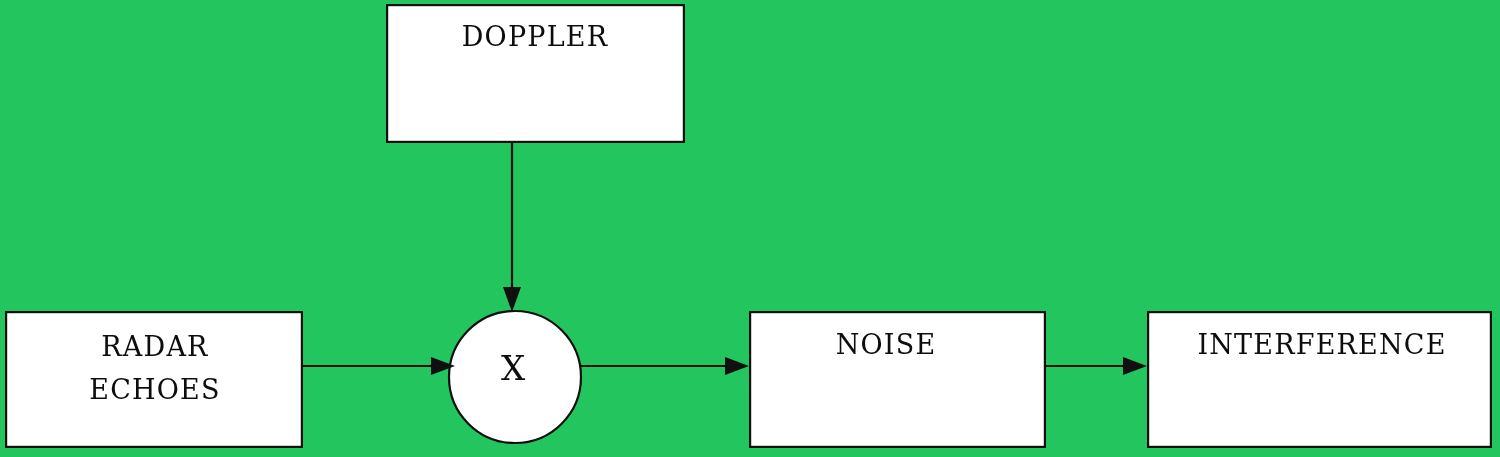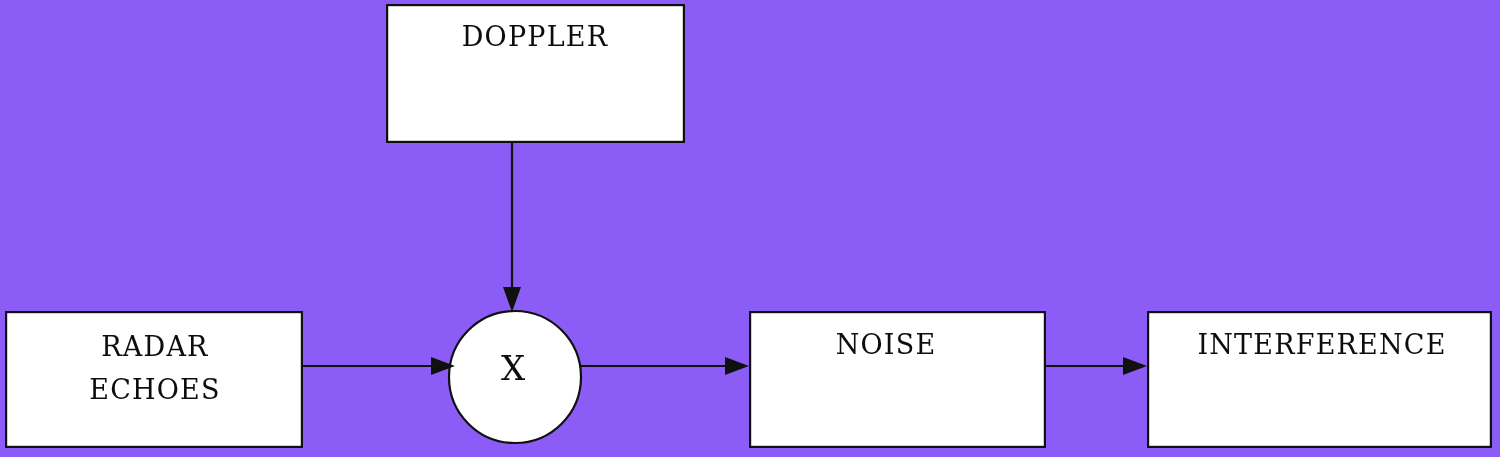--- a/index.html
+++ b/index.html
@@ -4,21 +4,21 @@
 <style>
   html, body {
     margin: 0;
     padding: 0;
     background: #ffffff;
   }
   #canvas {
     position: relative;
     width: 1500px;
     height: 457px;
-    background: #8b5cf6;
+    background: #22c55e;
     overflow: hidden;
     font-family: "DejaVu Serif", "Liberation Serif", serif;
   }
   #diagram-svg {
     position: absolute;
     left: 0;
     top: 0;
     width: 1500px;
     height: 457px;
   }

